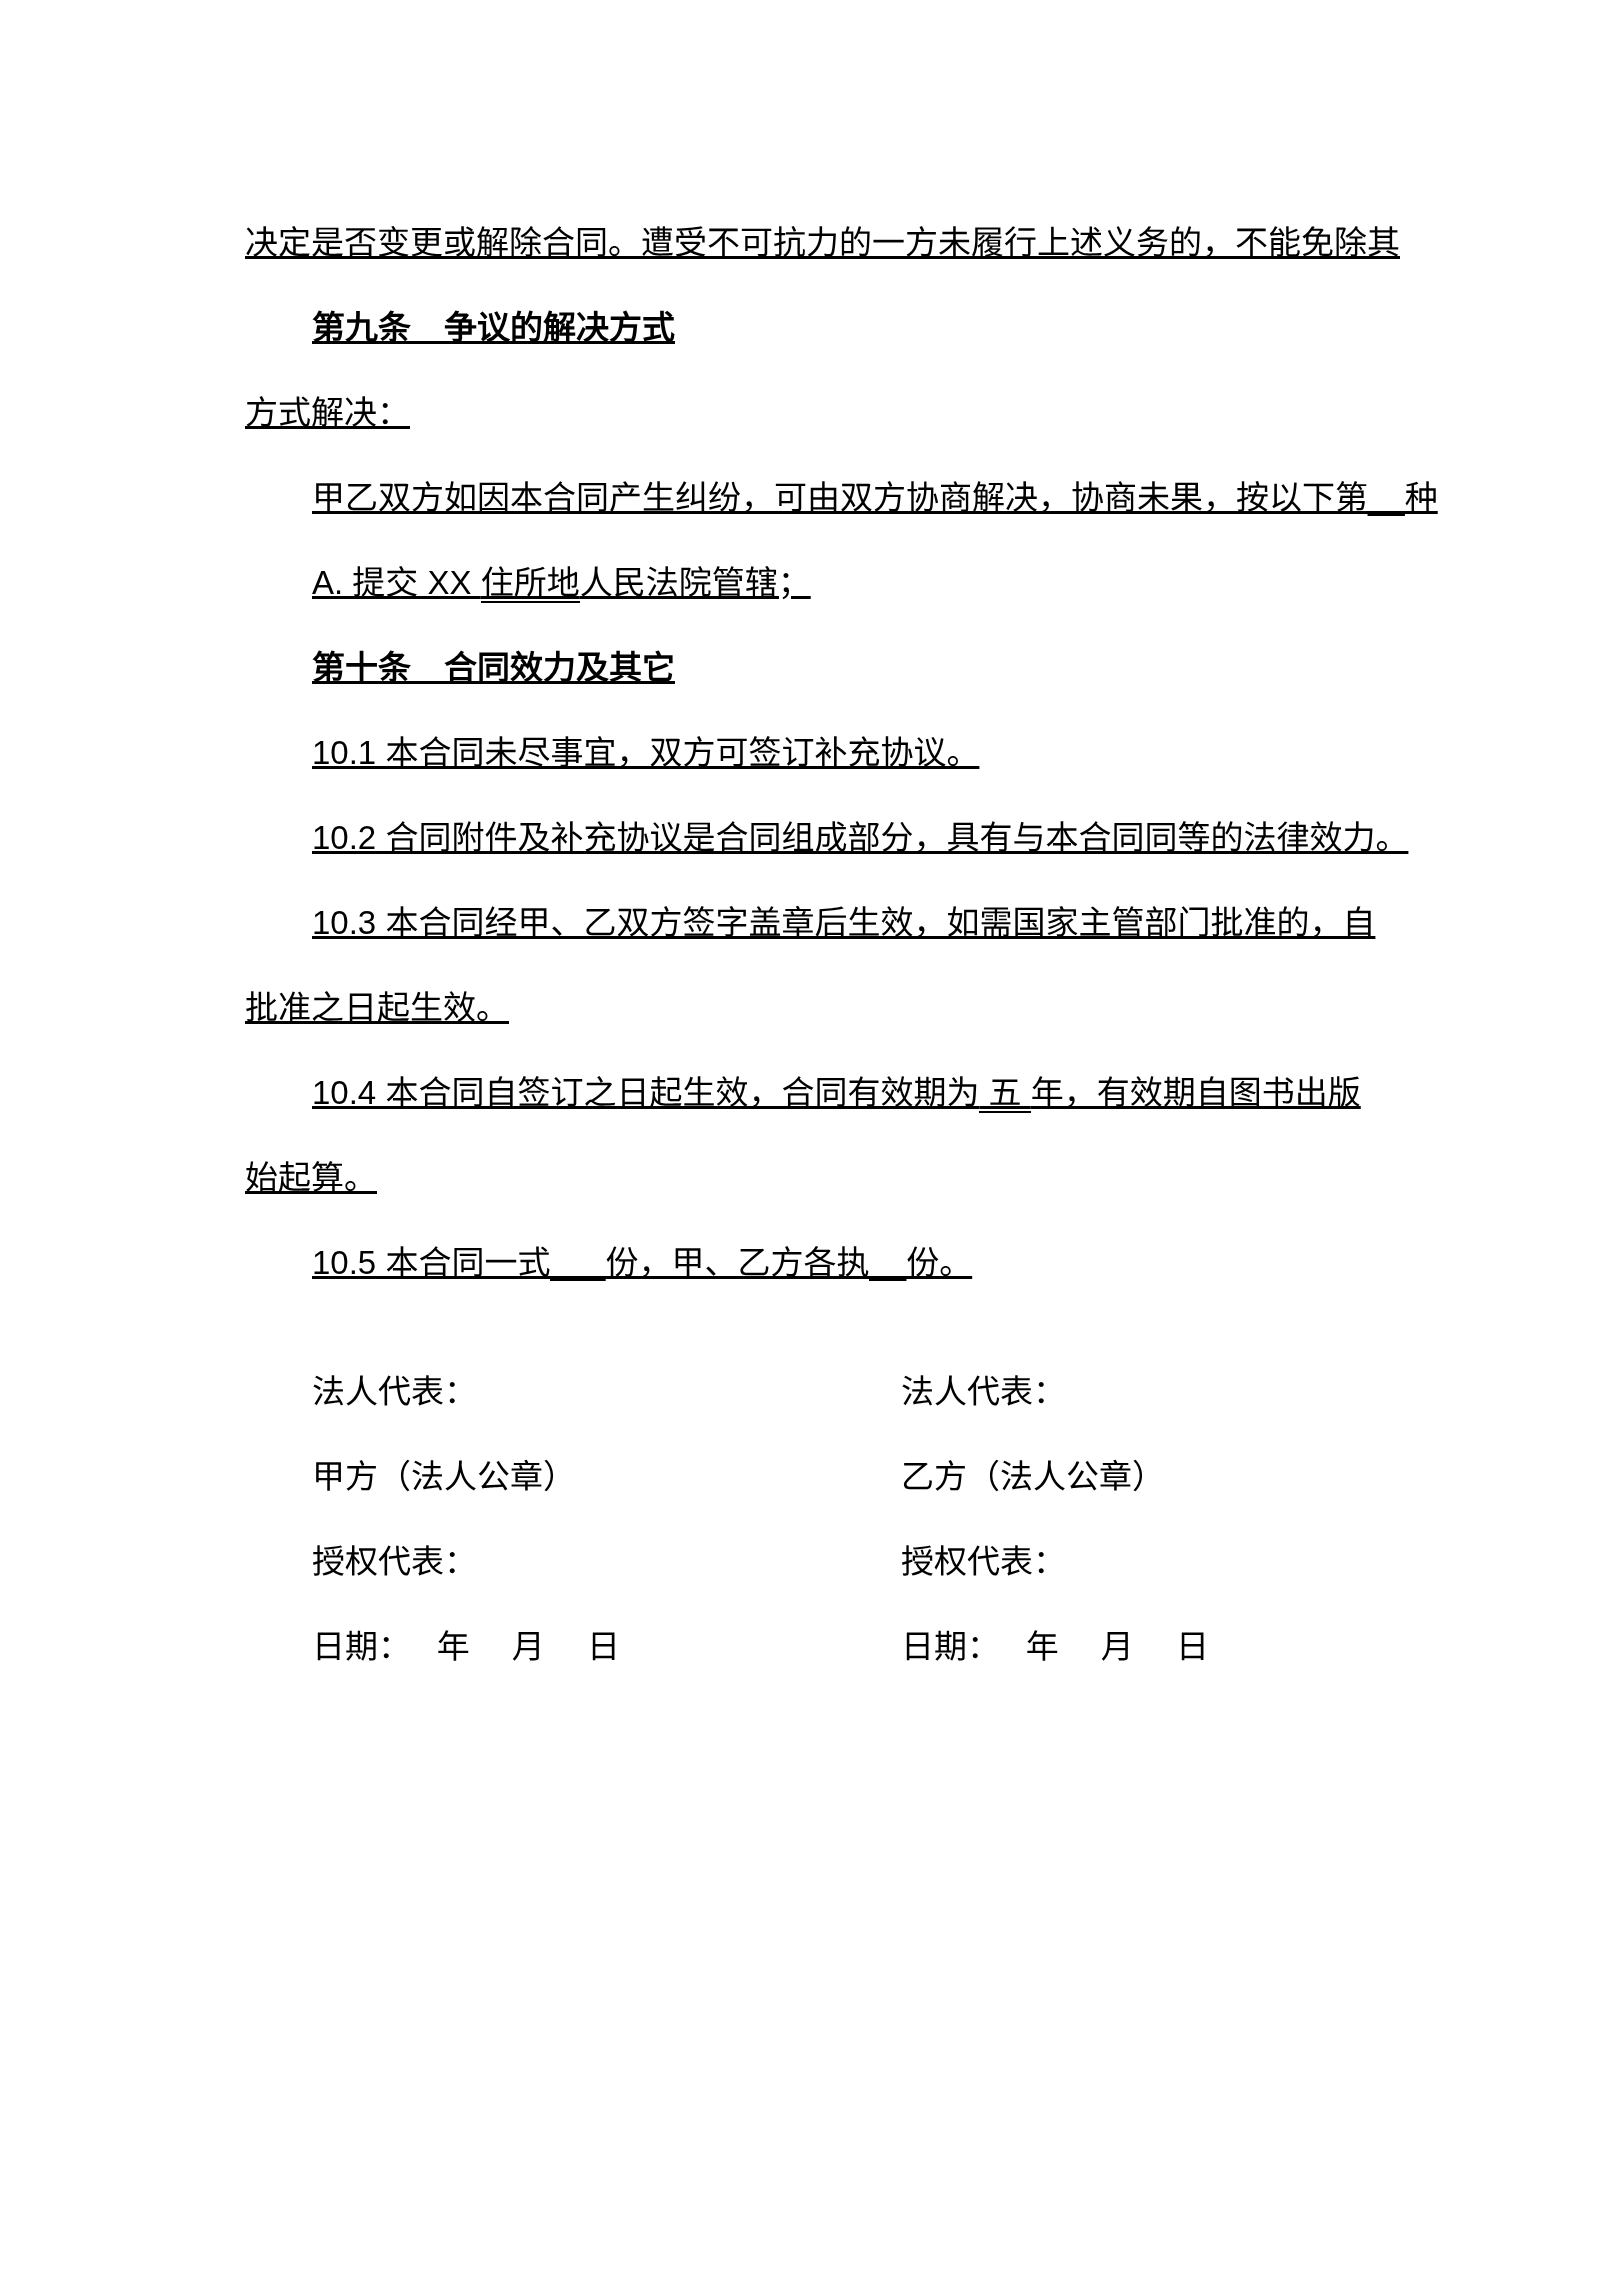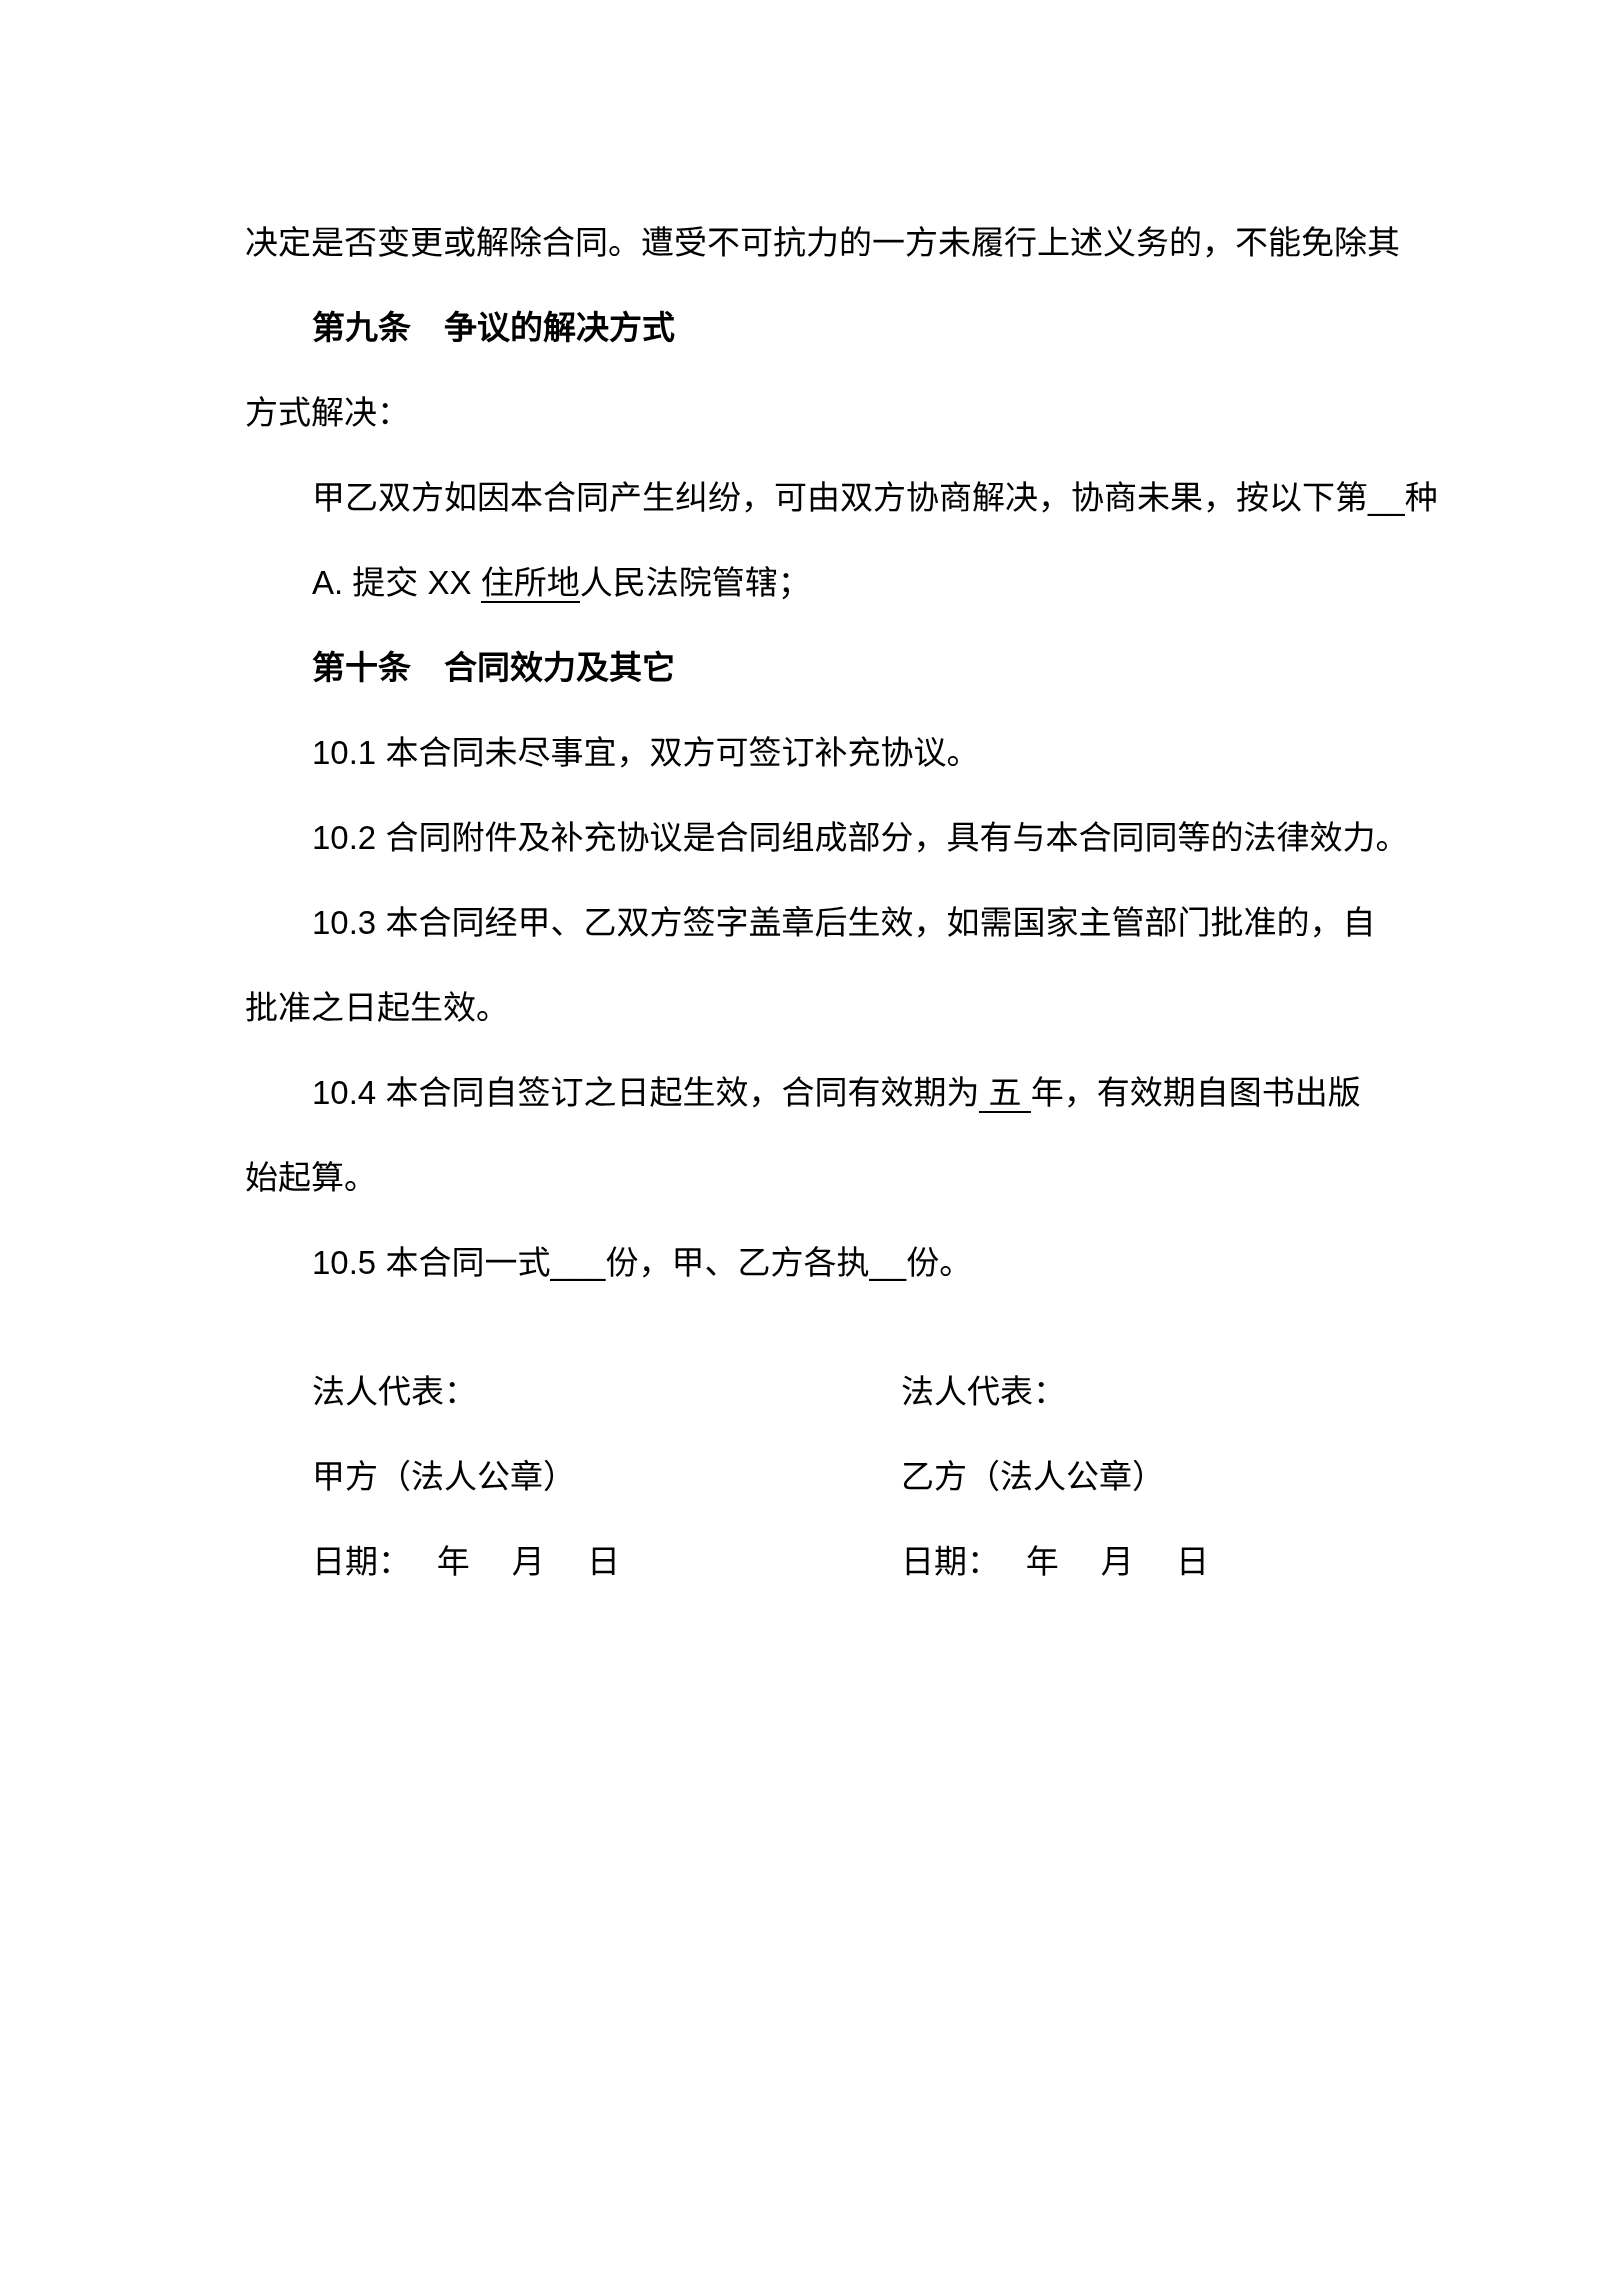--- a/index.html
+++ b/index.html
@@ -9,20 +9,21 @@
   }
   .page {
     position: relative;
     width: 1623px;
     height: 2294px;
     background: #ffffff;
     color: #000000;
     font-family: "Liberation Sans", sans-serif;
     font-size: 33px;
     overflow: hidden;
+    text-decoration: underline;
   }
   .content {
     padding: 200px 209px 0 245px;
   }
   .line {
     margin: 0;
     height: 85px;
     line-height: 85px;
     white-space: nowrap;
   }
@@ -80,18 +81,19 @@
     <p class="line">批准之日起生效。</p>
 
     <p class="line indent"><span>10.4 本合同自签订之日起生效，合同有效期为</span><span class="u"> 五 </span><span>年，有效期自图书出版</span></p>
     <p class="line">始起算。</p>
 
     <p class="line indent">10.5 本合同一式___份，甲、乙方各执__份。</p>
 
     <div class="sig-block">
       <p class="sig-row"><span class="sig-cell-left">法人代表：</span><span class="sig-cell-right">法人代表：</span></p>
       <p class="sig-row"><span class="sig-cell-left">甲方（法人公章）</span><span class="sig-cell-right">乙方（法人公章）</span></p>
+      <p class="sig-row"><span class="sig-cell-left">授权代表：</span><span class="sig-cell-right">授权代表：</span></p>
       <p class="sig-row"><span class="sig-cell-left">日期：　 年　 月　 日</span><span class="sig-cell-right">日期：　 年　 月　 日</span></p>
     </div>
 
   </div>
 </div>
 
 
 </body></html>

